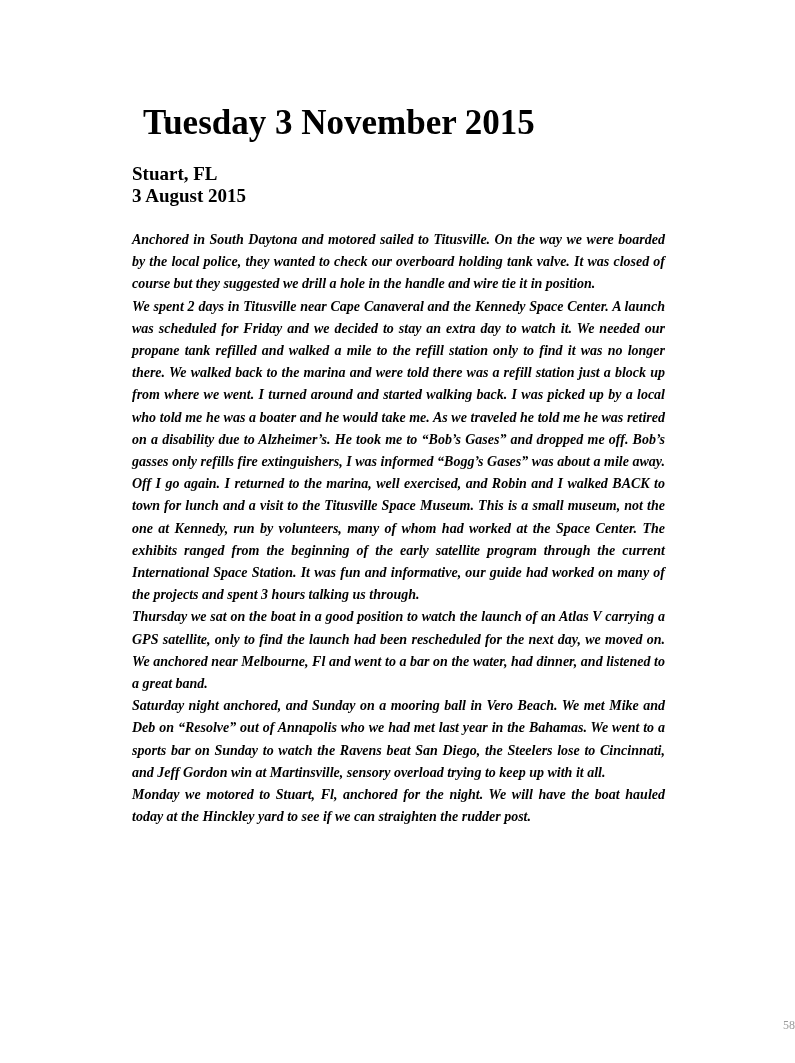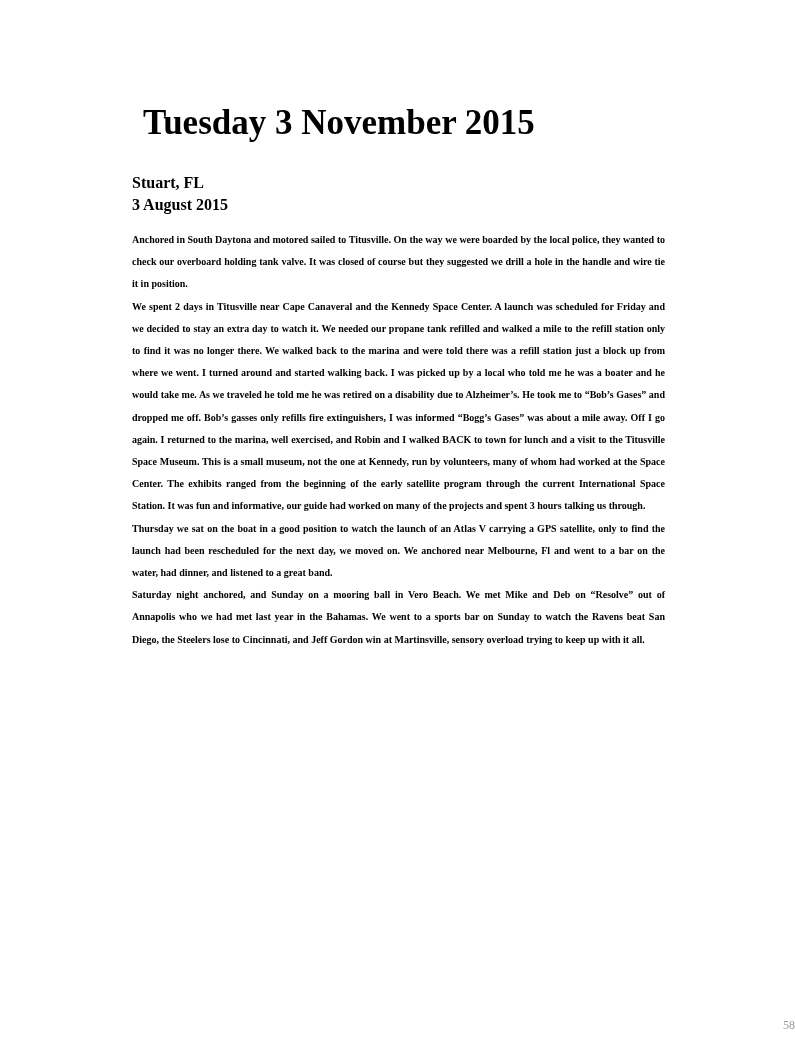--- a/index.html
+++ b/index.html
@@ -27,33 +27,34 @@
       left: 11px;
       margin: 0;
       font-size: 35px;
       font-weight: bold;
       line-height: 44px;
       white-space: nowrap;
       letter-spacing: 0px;
     }
     .meta {
       position: absolute;
-      top: 172px;
+      top: 163px;
       left: 0;
-      font-size: 16px;
+      font-size: 19px;
       font-weight: bold;
       line-height: 22px;
     }
     .meta div { white-space: nowrap; }
     .body-text {
       position: absolute;
       top: 229px;
       left: 0;
       width: 533px;
-      font-size: 10px;
+      font-size: 14px;
+      font-style: italic;
       font-weight: bold;
       line-height: 22.2px;
       text-align: justify;
     }
     .body-text p {
       margin: 0;
     }
     .page-number {
       position: absolute;
       top: 1018px;
@@ -74,16 +75,17 @@
   <div class="meta">
     <div>Stuart, FL</div>
     <div>3 August 2015</div>
   </div>
 
   <div class="body-text">
     <p>Anchored in South Daytona and motored sailed to Titusville. On the way we were boarded by the local police, they wanted to check our overboard holding tank valve. It was closed of course but they suggested we drill a hole in the handle and wire tie it in position.</p>
     <p>We spent 2 days in Titusville near Cape Canaveral and the Kennedy Space Center. A launch was scheduled for Friday and we decided to stay an extra day to watch it. We needed our propane tank refilled and walked a mile to the  refill station only to find it was no longer there. We walked back to the marina and were told there was a refill station just a block up from where we went. I turned around and started walking back. I was picked up by a local who told me he was a boater and he would take me. As we traveled he told me he was retired on a disability due to Alzheimer’s. He took me to “Bob’s Gases” and dropped me off. Bob’s gasses only refills fire extinguishers, I was informed “Bogg’s Gases” was about a mile away. Off I go again. I returned to the marina, well exercised, and Robin and I walked BACK to town for lunch and a visit to the Titusville Space Museum. This is a small museum, not the one at Kennedy, run by volunteers, many of whom had worked at the Space Center. The exhibits ranged from the beginning of the early satellite program through the current International Space Station. It was fun and informative, our guide had worked on many of the projects and spent 3 hours talking us through.</p>
     <p>Thursday we sat on the boat in a good position to watch the launch of an Atlas V carrying a GPS satellite, only to find the launch had been rescheduled for the next day, we moved on. We anchored near Melbourne, Fl and went to a bar on the water, had dinner, and listened to a great band.</p>
     <p>Saturday night anchored, and Sunday on a mooring ball in Vero Beach. We met Mike and Deb on “Resolve” out of Annapolis who we had met last year in the Bahamas. We went to a sports bar on Sunday to watch the Ravens beat San Diego, the Steelers lose to Cincinnati, and Jeff Gordon win at Martinsville, sensory overload trying to keep up with it all.</p>
+    <p>Monday we motored to Stuart, Fl, anchored for the night. We will have the boat hauled today at the Hinckley yard to see if we can straighten the rudder post.</p>
   </div>
 </div>
 
 <div class="page-number">58</div>
 
 </body></html>

